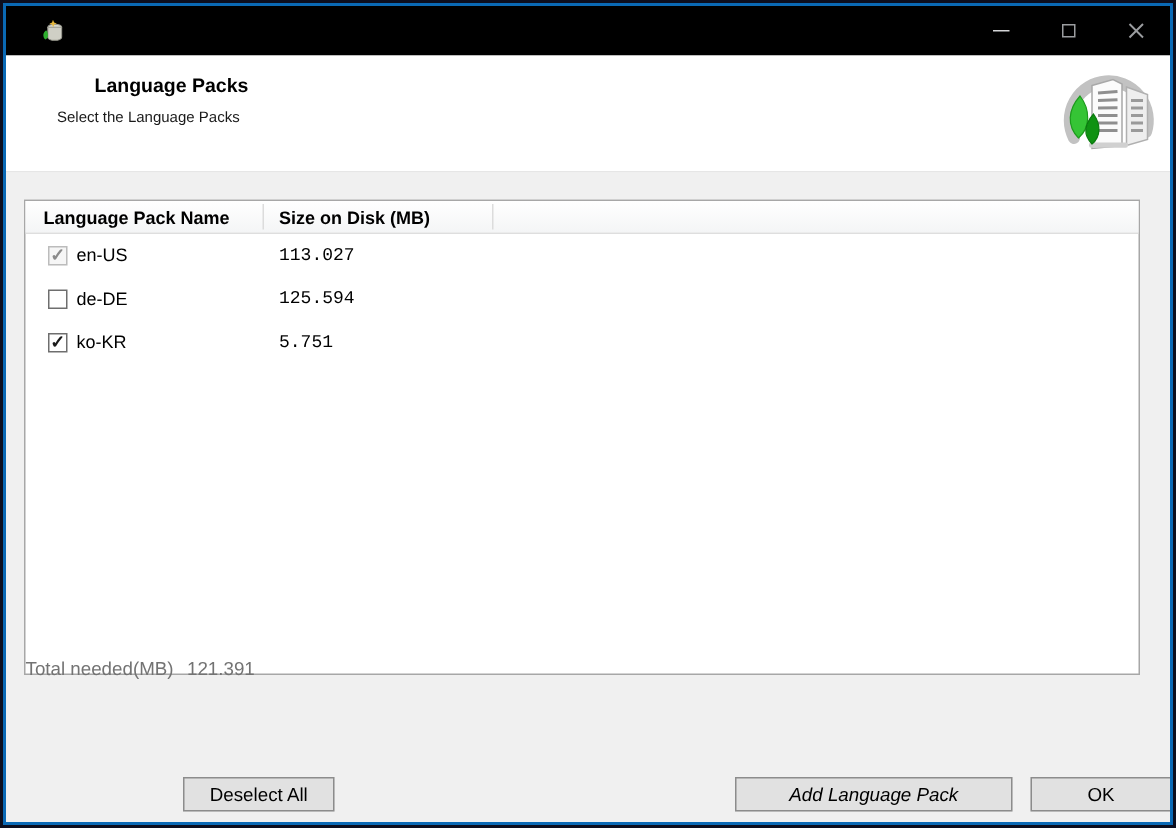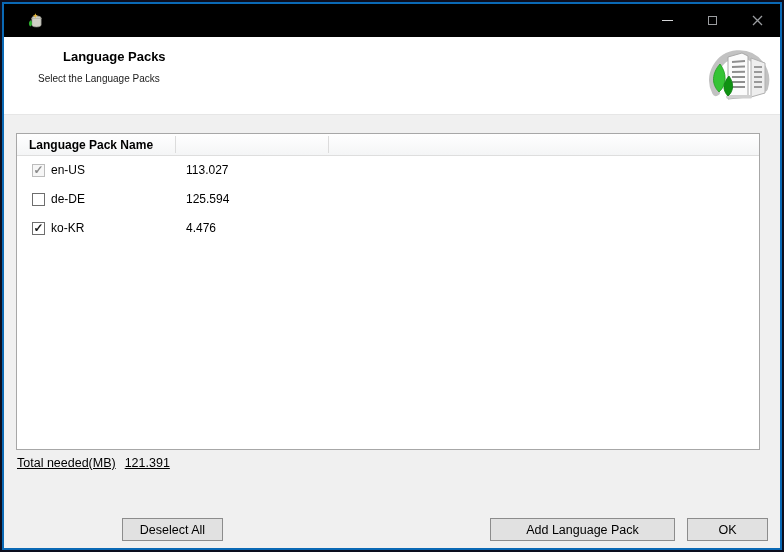--- a/index.html
+++ b/index.html
@@ -52,36 +52,36 @@
   .sep.s1 { left:158px; }
   .sep.s2 { left:311px; }
   .row { position:relative; height:29px; font-size:12px; color:#000; }
   .cb {
     position:absolute; left:15px; top:8px; width:13px; height:13px;
     border:1px solid #6e6e6e; background:#ffffff;
     font-size:12px; line-height:11px; text-align:center; font-weight:bold; color:#1a1a1a;
   }
   .cb.disabled { border-color:#bcbcbc; background:#f6f6f6; color:#8b8b8b; }
   .rname { position:absolute; left:34px; top:0; line-height:29px;text-align:right; }
-  .rsize { position:absolute; left:169px; top:0; line-height:29px; }
+  .rsize { position:absolute; left:169px; top:0; line-height:29px;font-family:Liberation Mono, monospace; }
   .total {
-    position:absolute; left:13px; top:341px; font-size:12.5px; color:#000000;text-decoration:underline;
+    position:absolute; left:13px; top:324px; font-size:12.5px; color:#737373;
   }
   .total .val { margin-left:9px; }
   
   .btn {
     position:absolute; top:403px; height:23px;
     background:#e1e1e1; border:1px solid #8c8c8c;
     font-family:"Liberation Sans", sans-serif; font-size:12.5px; color:#000;
     cursor:default;
   }
   .btn-select-all { left:19px; width:86px; }
   .btn-deselect-all { left:118px; width:101px; }
-  .btn-add { left:486px; width:185px; }
-  .btn-ok { left:683px; width:81px; }
+  .btn-add { left:486px; width:185px;font-style:italic; }
+  .btn-ok { left:683px; width:94px; }
 </style>
 </head>
 <body>
 
 <div class="window">
   <div class="frame">
 
     <div class="titlebar">
       <svg class="app-icon" viewBox="0 0 17 17">
         <ellipse cx="10.5" cy="6.2" rx="4.6" ry="2.1" fill="#d9d9cf" stroke="#9a9a90" stroke-width="0.7"></ellipse>
@@ -129,38 +129,39 @@
         <path d="M18 24 C10 33 9 44 17 52 C25 45 25 33 18 24 Z" fill="#35c435" stroke="#1d9a1d" stroke-width="0.8"></path>
         <path d="M27 36 C21 43 20 50 26 56 C32 51 32 43 27 36 Z" fill="#0f9212" stroke="#0a7a0e" stroke-width="0.8"></path>
       </svg>
     </div>
 
     <div class="body">
 
       <div class="table">
         <div class="thead">
           <div class="th c1">Language Pack Name</div>
+          <div class="th c2">Size on Disk (MB)</div>
           <div class="sep s1"></div>
           <div class="sep s2"></div>
         </div>
         <div id="rows">
             <div class="row">
               <span class="cb disabled">✓</span>
               <span class="rname">en-US</span>
               <span class="rsize">113.027</span>
             </div>
             <div class="row">
               <span class="cb"></span>
               <span class="rname">de-DE</span>
               <span class="rsize">125.594</span>
             </div>
             <div class="row">
               <span class="cb">✓</span>
               <span class="rname">ko-KR</span>
-              <span class="rsize">4.476</span>
+              <span class="rsize">5.751</span>
             </div>
           </div>
       </div>
 
       <div class="total">
         <span>Total needed(MB)</span><span class="val">121.391</span>
       </div>
 
       <button class="btn btn-deselect-all">Deselect All</button>
       <button class="btn btn-add">Add Language Pack</button>

